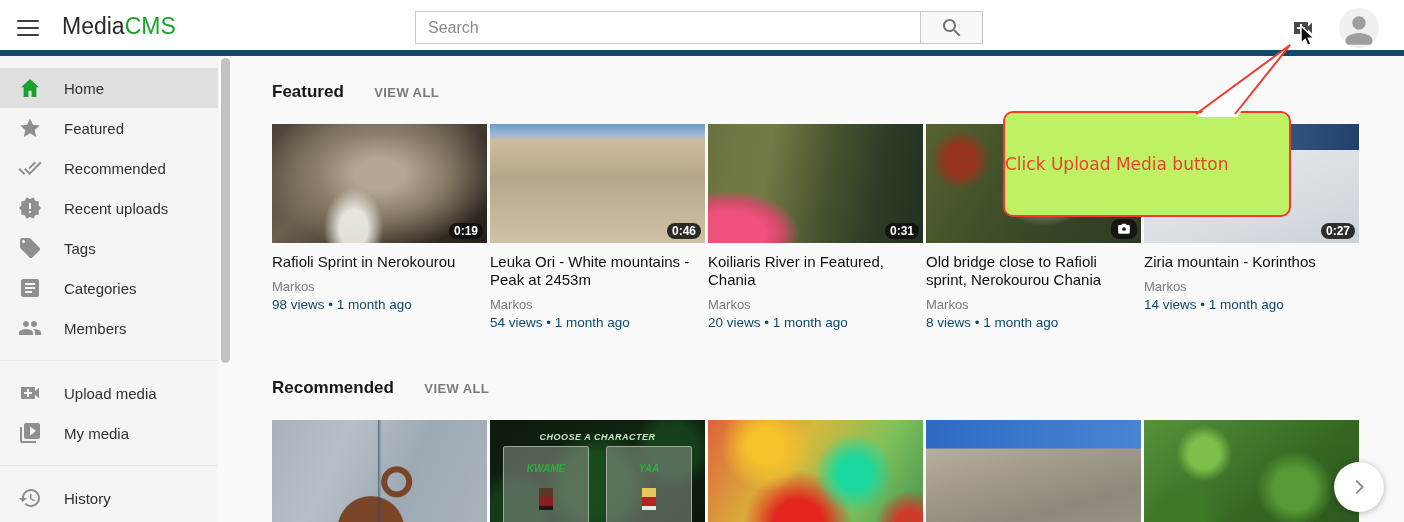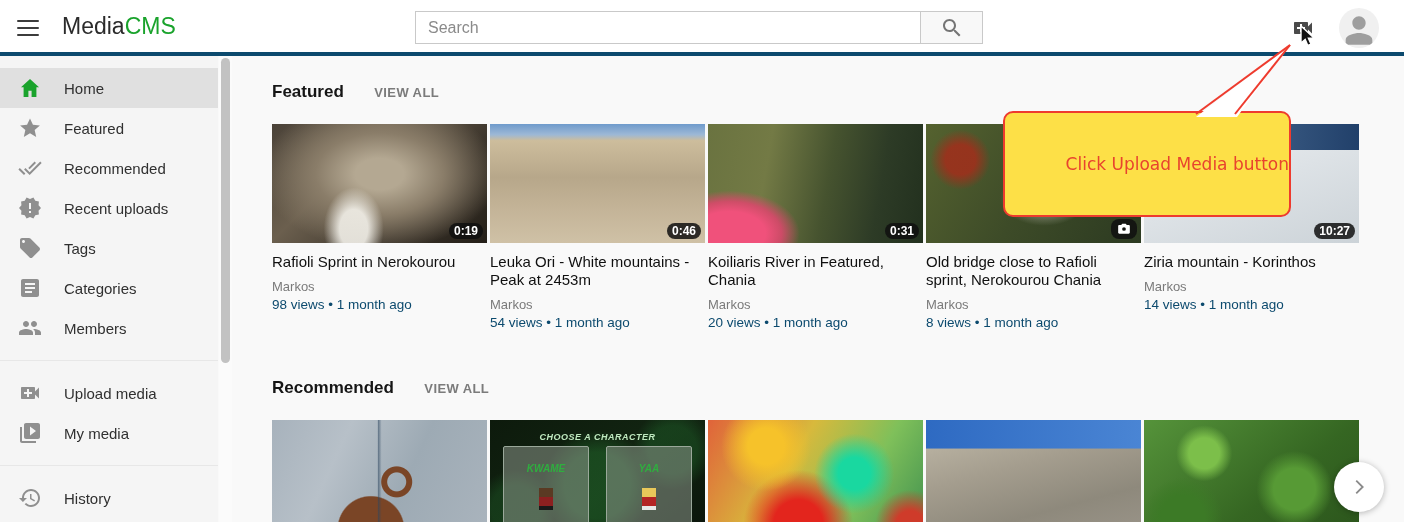--- a/index.html
+++ b/index.html
@@ -7,21 +7,21 @@
   body {
     position:relative; overflow:hidden;
     background:#f9f9f9;
     font-family:"Liberation Sans", sans-serif;
     color:#222;
   }
 
   
   .topbar {
     position:absolute; left:0; top:0; width:1404px; height:56px;
-    background:#ffffff; border-bottom:4px solid #0c4a6e; z-index:10;
+    background:#ffffff; border-bottom:6px solid #0c4a6e; z-index:10;
   }
   .hamburger { position:absolute; left:16px; top:16px; width:24px; height:24px; cursor:pointer; padding-top:4px; }
   .hamburger span { display:block; width:22px; height:2px; background:#3c3c3c; margin:0 auto 5px auto; border-radius:1px; }
   .logo { position:absolute; left:62px; top:13px; font-size:23px; letter-spacing:0; cursor:pointer; }
   .logo .media { color:#2b2b2b; }
   .logo .cms { color:#1aa32c; }
   .searchwrap { position:absolute; left:415px; top:11px; height:42px; display:flex; }
   .search-input {
     width:505px; height:33px; border:1px solid #c9c9c9; border-right:none;
     background:#fff; font-size:16px; padding:0 12px; color:#333; outline:none;
@@ -153,22 +153,22 @@
   .row-next {
     position:absolute; left:1334px; top:462px; width:50px; height:50px; border-radius:50%;
     background:#ffffff; box-shadow:0 1px 6px rgba(0,0,0,.28);
     display:flex; align-items:center; justify-content:center; cursor:pointer; z-index:8;
   }
   .row-next svg { width:22px; height:22px; stroke:#8a8a8a; stroke-width:2; fill:none; }
 
   
   .tooltip-box {
     position:absolute; left:1003px; top:111px; width:288px; height:106px;
-    background:#fde047; border:2px solid #ee3b2e; border-radius:10px; z-index:20;
-    display:flex; align-items:center; justify-content:flex-end;
+    background:#bef264; border:2px solid #ee3b2e; border-radius:10px; z-index:20;
+    display:flex; align-items:center; justify-content:flex-start;
   }
   .tooltip-text {
     color:#e8432e; font-size:17px; font-family:"DejaVu Sans", sans-serif;
   }
   .callout-svg { position:absolute; left:0; top:0; width:1404px; height:522px; z-index:21; pointer-events:none; }
   .cursor-svg { position:absolute; left:1297px; top:25px; width:22px; height:24px; z-index:30; pointer-events:none; }
 </style>
 </head>
 <body>
 
@@ -313,21 +313,21 @@
                 <path fill-rule="evenodd" d="M12 15.2a3.2 3.2 0 100-6.4 3.2 3.2 0 000 6.4zM9 3L7.17 5H4c-1.1 0-2 .9-2 2v11c0 1.1.9 2 2 2h16c1.1 0 2-.9 2-2V7c0-1.1-.9-2-2-2h-3.17L15 3H9z"></path>
               </svg>
             </span>
         </div>
         <div class="card-title">Old bridge close to Rafioli sprint, Nerokourou Chania</div>
         <div class="card-author">Markos</div>
         <div class="card-meta">8 views • 1 month ago</div>
       </div>
       <div class="card">
         <div class="thumb art-f5">
-          <span class="dur">10:27</span>
+          <span class="dur">0:27</span>
         </div>
         <div class="card-title">Ziria mountain - Korinthos</div>
         <div class="card-author">Markos</div>
         <div class="card-meta">14 views • 1 month ago</div>
       </div>
     </div>
   </section>
 
   <section class="section section-recommended">
     <div class="section-head">

